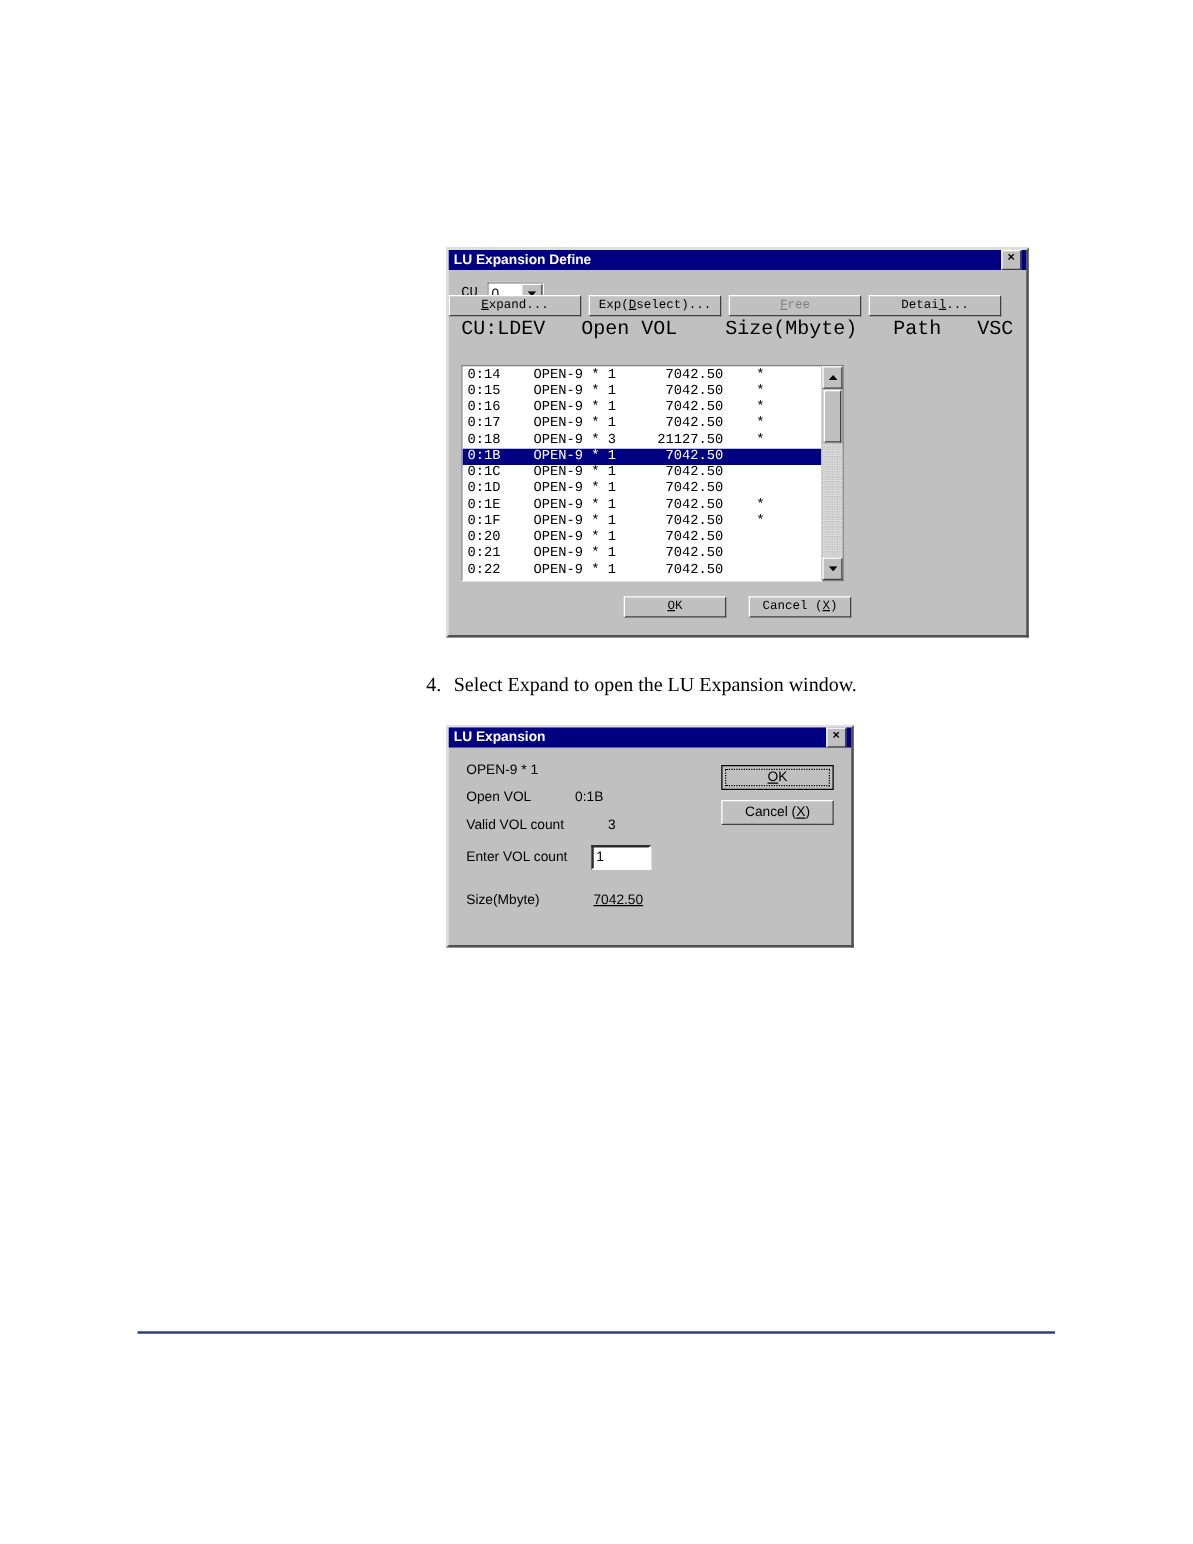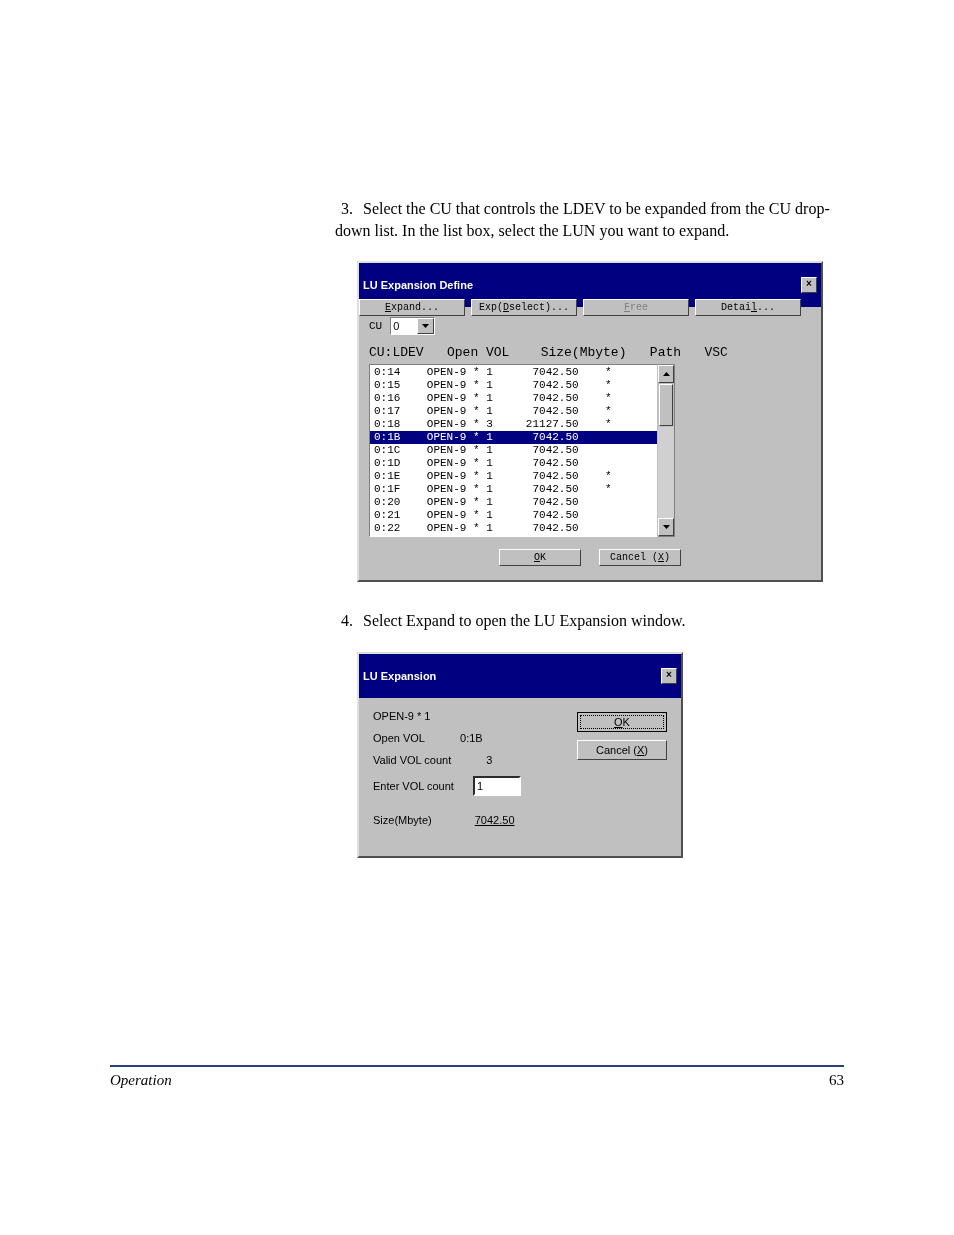--- a/index.html
+++ b/index.html
@@ -47,21 +47,21 @@
     border-bottom-color: #505050;
     margin-left: 22px;
     margin-bottom: 28px;
   }
   .d1 { width: 462px; }
   .d2 { width: 322px; }
   .titlebar {
     background: #000080;
     color: #fff;
     font-weight: bold;
-    padding: 14px 4px;
+    padding: 0 4px;
     display: flex;
     align-items: center;
     justify-content: space-between;
   }
   .close-x {
     background: #c0c0c0;
     color: #000;
     width: 14px;
     height: 14px;
     font-size: 10px;
@@ -134,23 +134,23 @@
     border-bottom-color: #404040;
     padding: 2px 4px;
     min-width: 96px;
     text-align: center;
     white-space: nowrap;
   }
   .winbtn .ul { text-decoration: underline; }
   .winbtn.disabled { color: #808080; }
   .headerrow {
     font-family: "Courier New", monospace;
-    font-size: 13px;
+    font-size: 16px;
     white-space: pre;
-    margin-bottom: 4px;
+    margin-bottom: 20px;
   }
   .listwrap {
     display: flex;
     align-items: stretch;
   }
   .listbox {
     flex: 1;
     border: 1px solid #808080;
     border-right-color: #c0c0c0;
     border-bottom-color: #fff;
@@ -267,24 +267,20 @@
     font-family: "Times New Roman", serif;
   }
 </style>
 </head>
 <body>
 
 <div class="page">
 
   <div class="content">
 
-    <div class="step">
-      <span class="step-num">3.</span>
-      <span class="step-text">Select the CU that controls the LDEV to be expanded from the CU drop-down list. In the list box, select the LUN you want to expand.</span>
-    </div>
 
     <div class="dialog d1 d1-wrap">
       <div class="titlebar">
         <span>LU Expansion Define</span>
         <span class="close-x">×</span>
       </div>
       <div class="d1-body">
         <div class="cu-row">
           <div class="cu-left">
             <span>CU</span>
@@ -397,18 +393,14 @@
           <div class="winbtn">
             <span>Cancel (</span><span class="ul">X</span><span>)</span>
           </div>
         </div>
       </div>
     </div>
 
   </div>
 
   <div class="footer-line"></div>
-  <div class="footer">
-    <span class="section">Operation</span>
-    <span>63</span>
-  </div>
 
 </div>
 
 </body></html>

